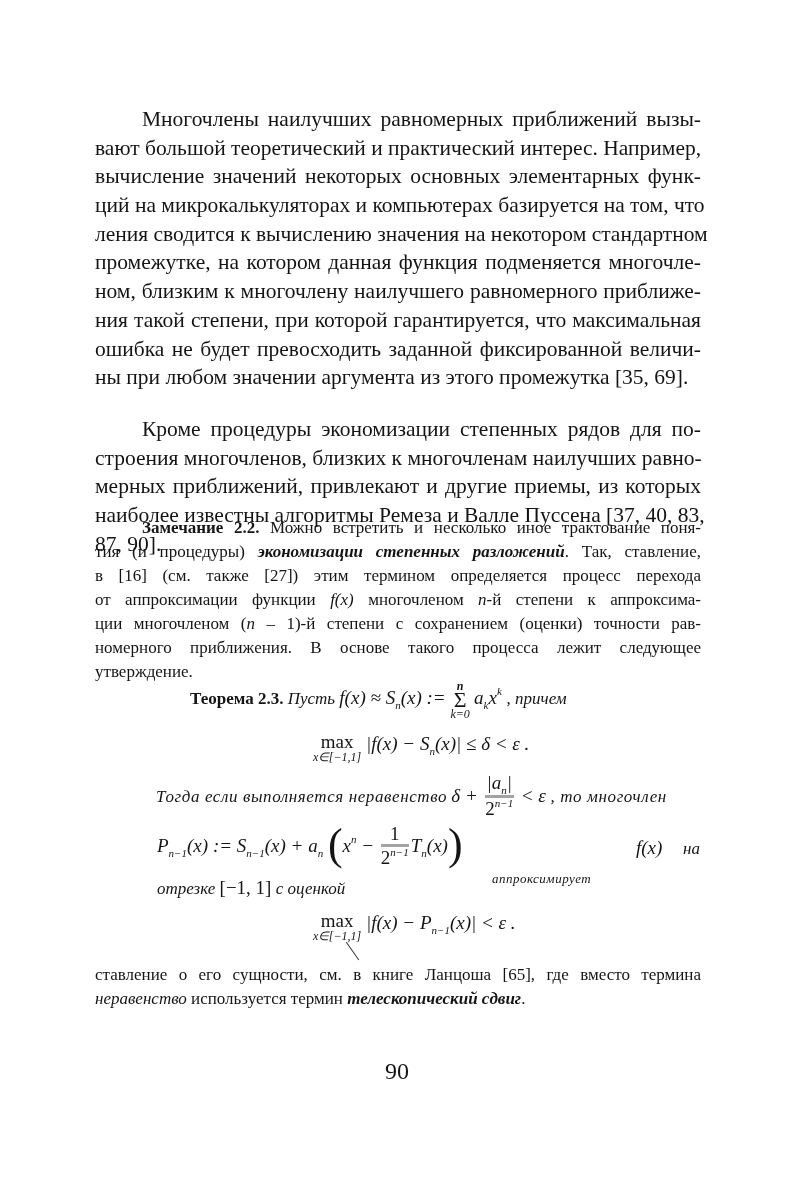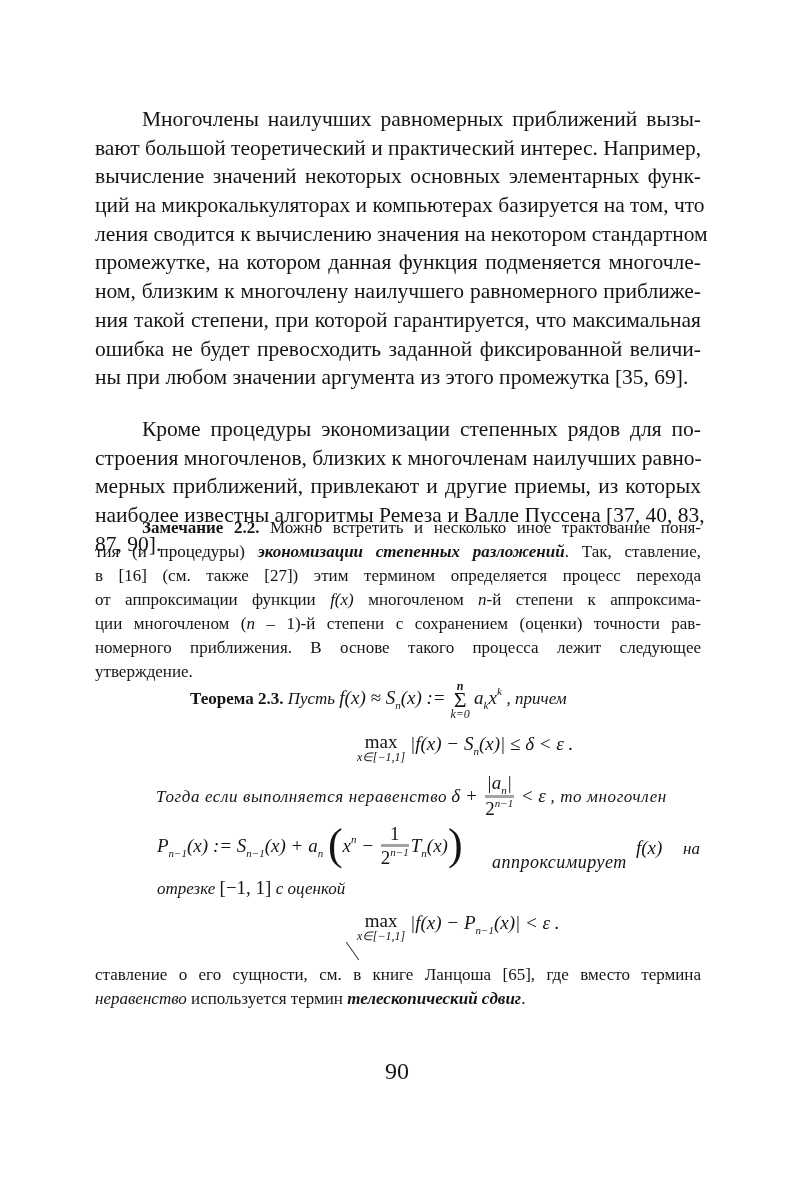--- a/index.html
+++ b/index.html
@@ -16,21 +16,21 @@
     b { font-weight: bold; }
     .bi { font-weight: bold; font-style: italic; }
     .it { font-style: italic; }
     .math { font-family: "Liberation Serif", serif; font-style: italic; }
     .abs { position: absolute; white-space: nowrap; }
     .sub { font-size: 11px; position: relative; top: 5px; }
     .sup { font-size: 11px; position: relative; top: -9px; }
     .frac { display: inline-block; vertical-align: middle; text-align: center; margin: 0 2px; }
     .frac .num { display: block; border-bottom: 3px solid #a3a3a3; padding: 0 2px; line-height: 20px; }
     .frac .den { display: block; line-height: 22px; }
-    .under { display: inline-block; text-align: center; vertical-align: top; margin-left: 44px; }
+    .under { display: inline-block; text-align: center; vertical-align: top; }
     .under .top { display: block; font-style: normal; line-height: 18px; }
     .under .bot { display: block; font-size: 12px; line-height: 12px; font-style: italic; }
     .sum { display: inline-block; text-align: center; vertical-align: middle; }
     .sum .s-top { display: block; font-size: 12px; line-height: 12px; font-weight: bold; font-style: italic; }
     .sum .s-mid { display: block; font-size: 22px; line-height: 16px; font-style: normal; }
     .sum .s-bot { display: block; font-size: 12px; line-height: 12px; font-style: italic; }
     .paren { font-size: 44px; font-style: normal; vertical-align: middle; position: relative; top: -3px; }
     .pagenum { position: absolute; top: 1058px; left: 0; width: 794px; text-align: center; font-size: 24px; }
     .slash { position: absolute; left: 352px; top: 940px; width: 1px; height: 22px; background: #333; transform: rotate(-35deg); }
   </style>
@@ -122,21 +122,21 @@
   </div>
 
   <div class="abs math" style="left: 157px; top: 822px; font-size: 19px;">
     <span>P</span><span class="sub">n−1</span><span>(x) := S</span><span class="sub">n−1</span><span>(x) + a</span><span class="sub">n</span>
     <span class="paren">(</span><span>x</span><span class="sup">n</span><span> −</span>
     <span class="frac">
       <span class="num" style="font-style:normal">1</span>
       <span class="den"><span style="font-style:normal">2</span><span class="sup" style="top:-8px">n−1</span></span>
     </span><span>T</span><span class="sub">n</span><span>(x)</span><span class="paren">)</span>
   </div>
-  <div class="abs it" style="left: 492px; top: 852px; font-size: 18px; letter-spacing: 0.5px;">аппроксимирует</div>
+  <div class="abs it" style="left: 492px; top: 871px; font-size: 13px; letter-spacing: 0.5px;">аппроксимирует</div>
   <div class="abs math" style="left: 636px; top: 837px; font-size: 19px;">f(x)</div>
   <div class="abs it" style="left: 683px; top: 839px; font-size: 17px;">на</div>
 
   <div class="abs" style="left: 157px; top: 877px; font-size: 17px;">
     <span class="it">отрезке</span>
     <span class="math" style="font-style:normal; font-size:19px;">[−1, 1]</span>
     <span class="it">с оценкой</span>
   </div>
 
   <div class="abs math" style="left: 313px; top: 912px; font-size: 19px;">

